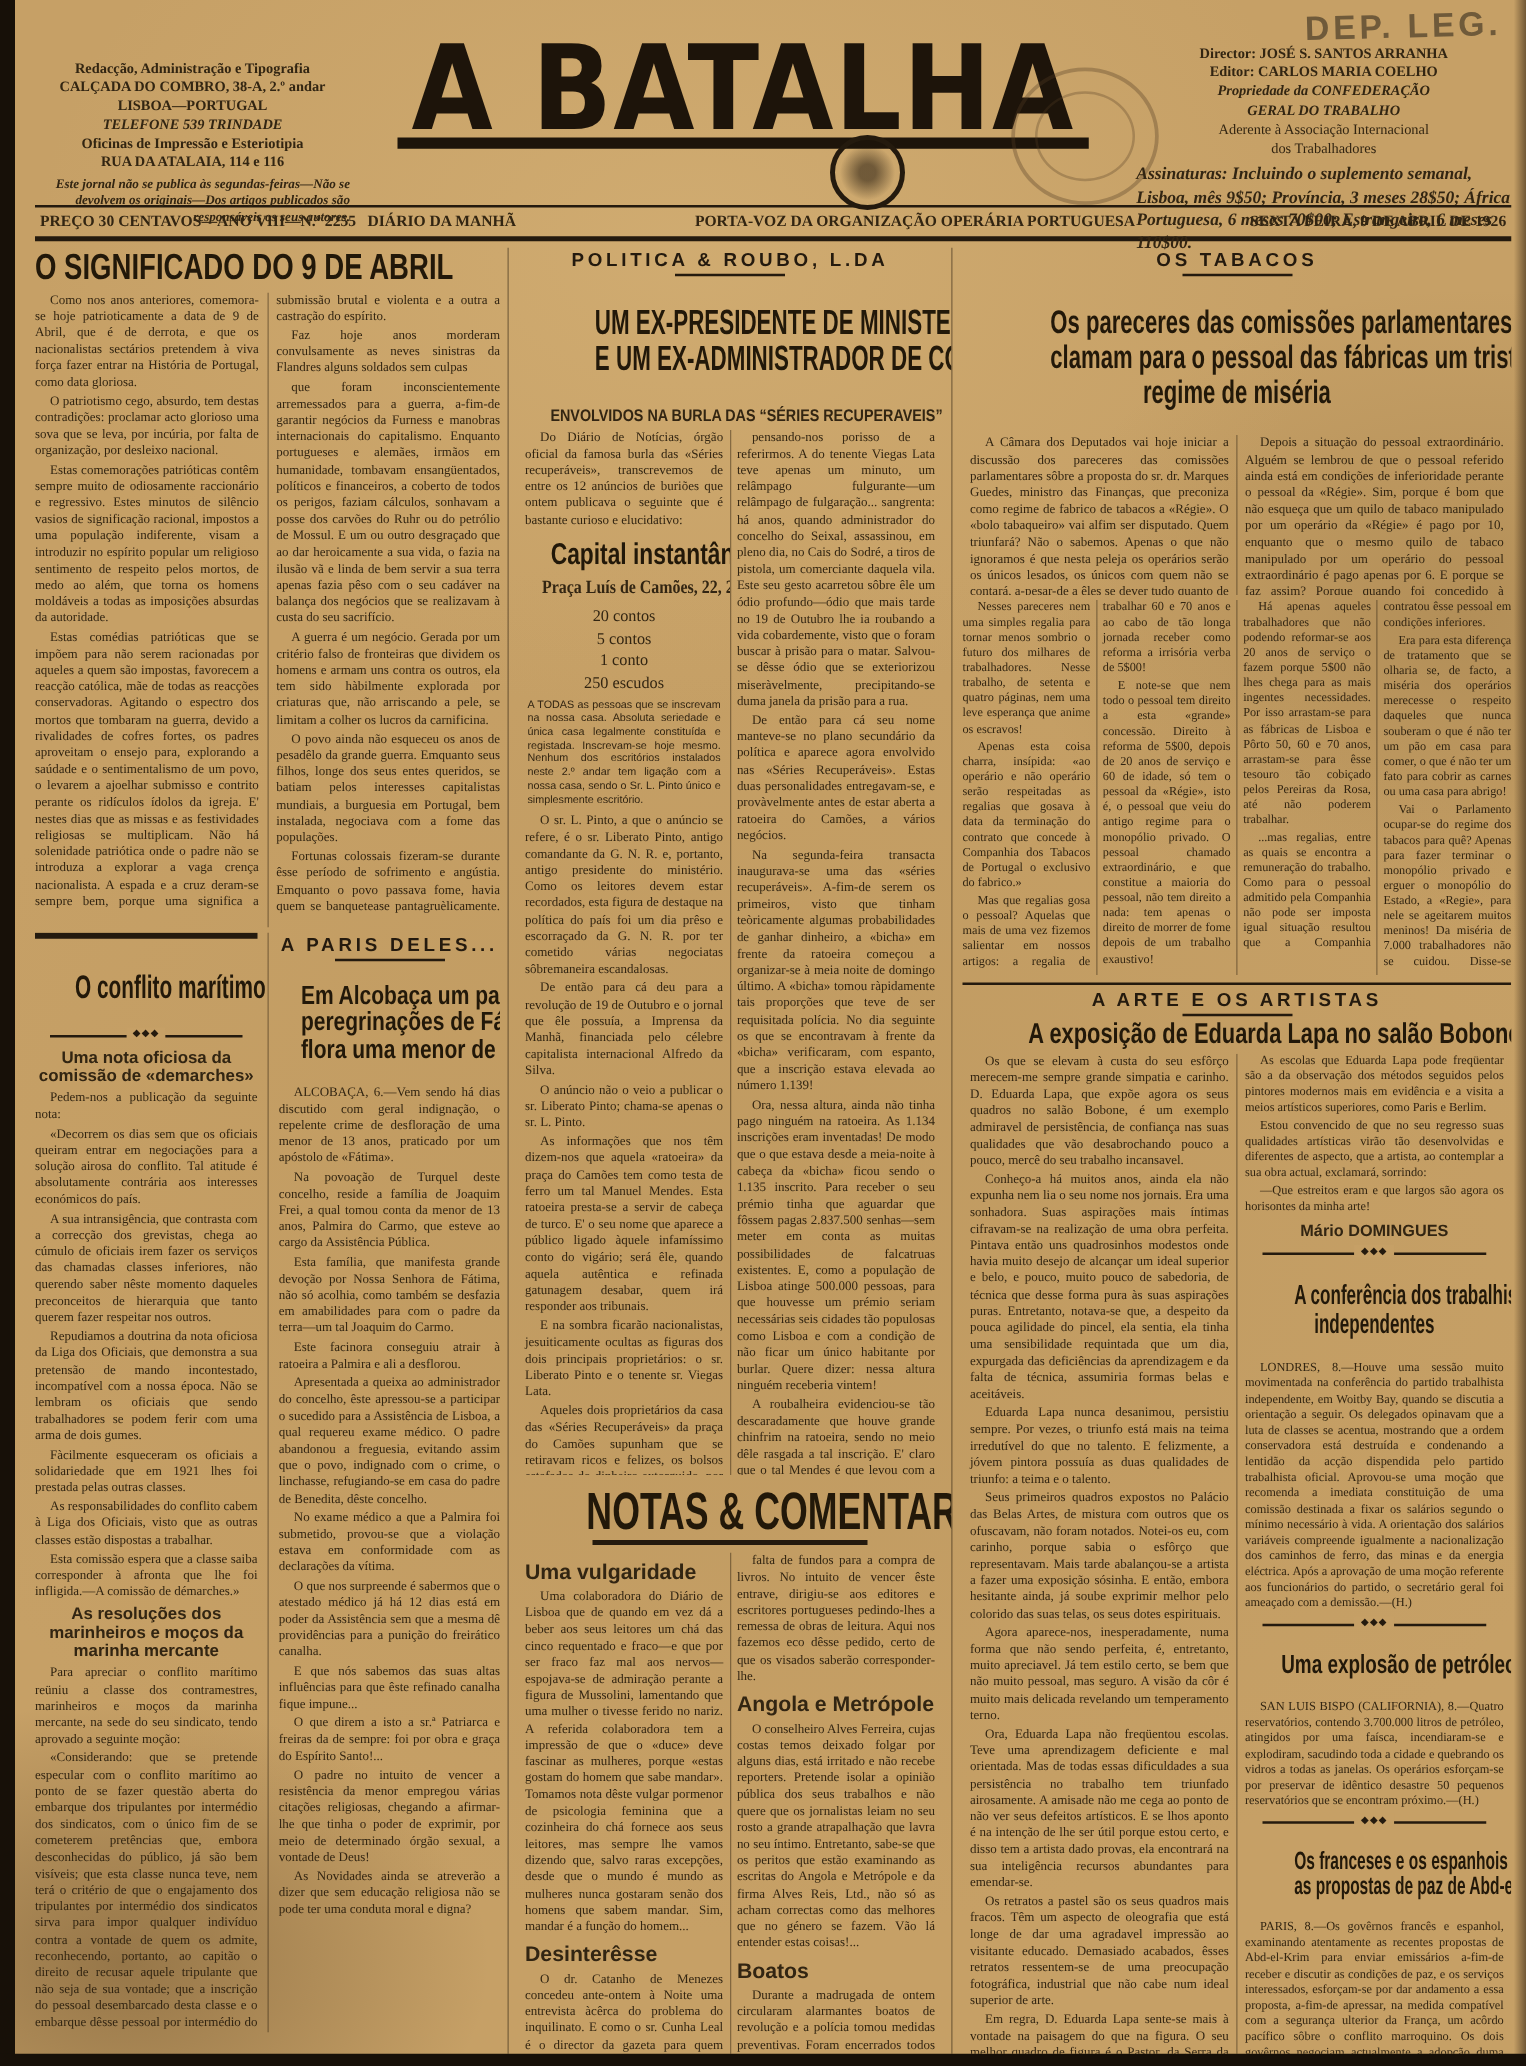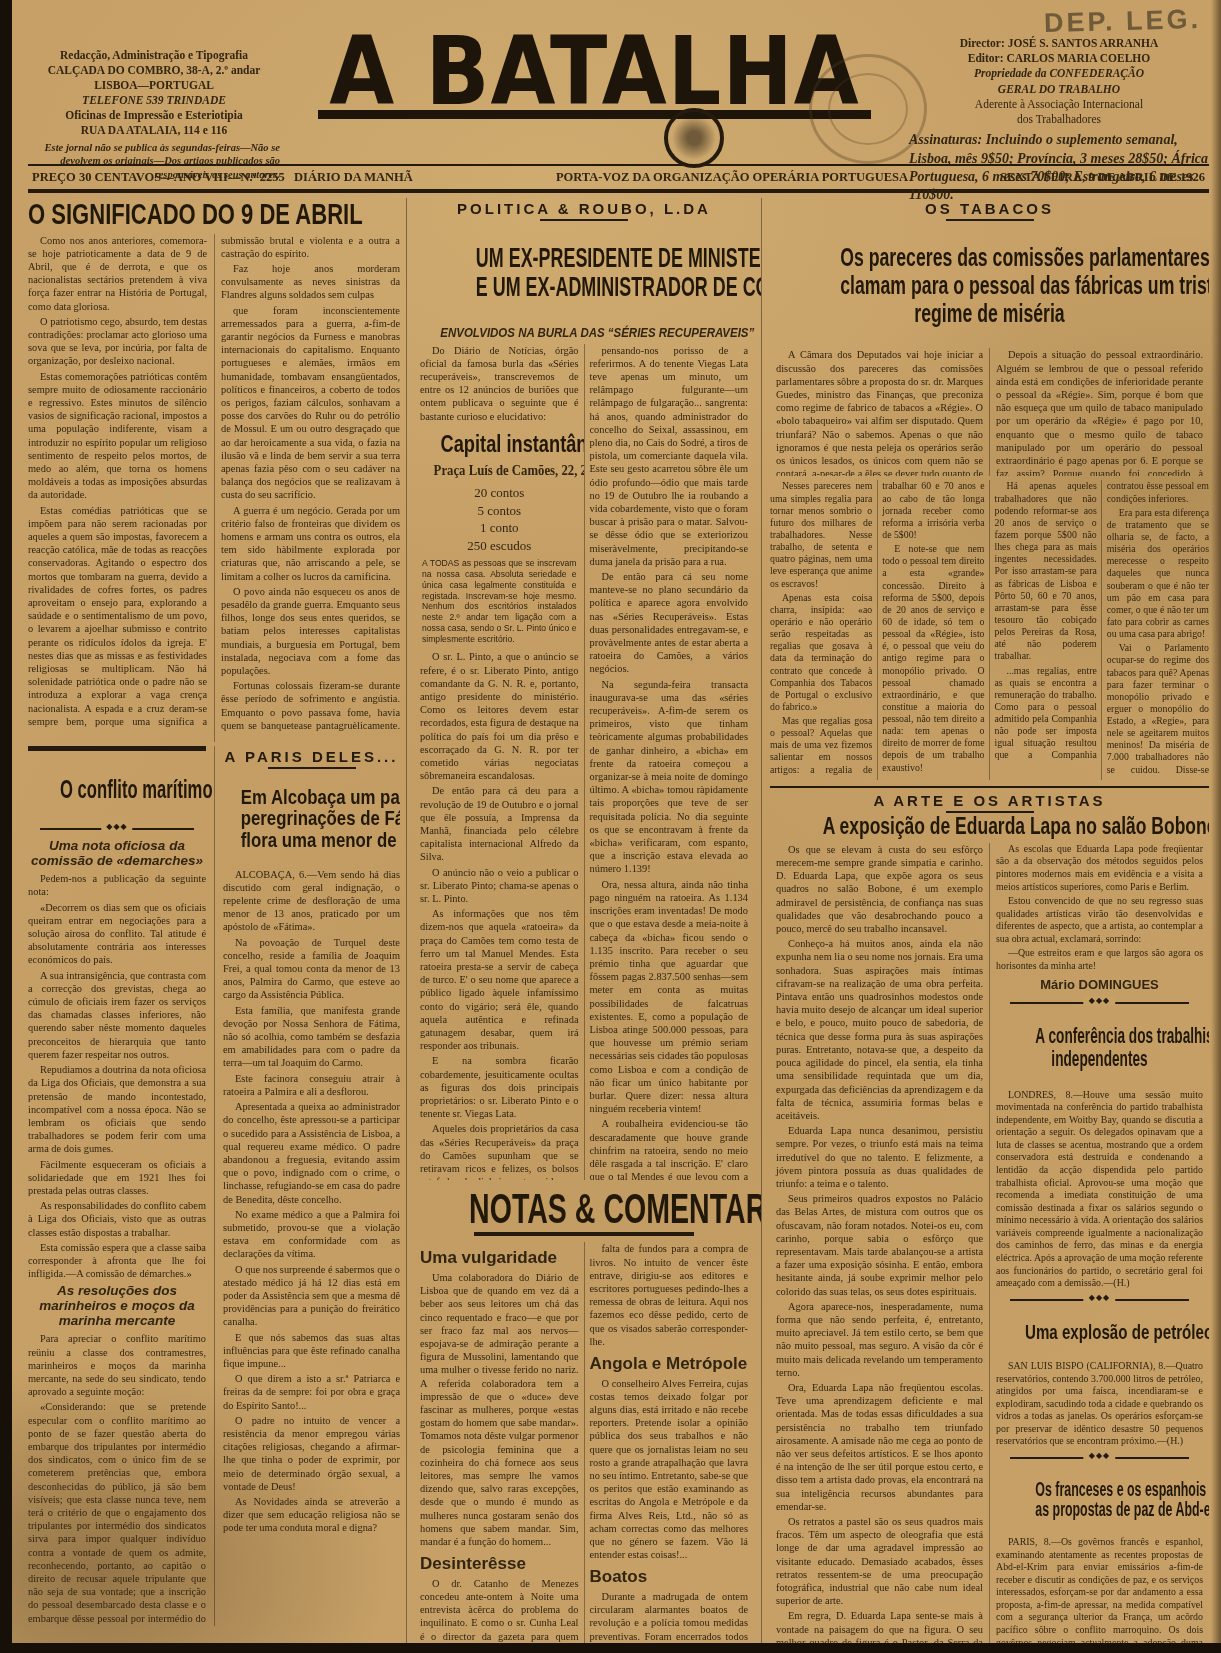--- a/index.html
+++ b/index.html
@@ -59,21 +59,21 @@
   .body{font-size:10.4px;line-height:1.27;text-align:justify;}
   .cond{display:block;white-space:nowrap;transform-origin:50% 50%;}
   .condL{transform-origin:0 50%;} .sx62{transform:scaleX(.62);} .sx64{transform:scaleX(.64);}
   .sx68{transform:scaleX(.68);} .sx72{transform:scaleX(.72);} .sx76{transform:scaleX(.76);}
   .sx80{transform:scaleX(.80);} .sx85{transform:scaleX(.85);}
 
   .kicker{font-family:"Liberation Sans",sans-serif;font-weight:bold;text-align:center;font-size:15px;
     letter-spacing:3px;color:#241a0e;margin:2px 0 1px;}
   .kicker::after{content:"";display:block;width:88px;height:2px;background:#241a0e;margin:2px auto 2px;}
   .headline{font-family:"Liberation Sans",sans-serif;font-weight:bold;color:#221809;text-align:center;line-height:1.02;}
-  .subhead{font-family:"Liberation Sans",sans-serif;font-weight:bold;text-align:center;font-size:13.5px;margin:3px 0 4px;font-style:italic;}
+  .subhead{font-family:"Liberation Sans",sans-serif;font-weight:bold;text-align:center;font-size:13.5px;margin:3px 0 4px;}
   .subhead-sm{font-family:"Liberation Sans",sans-serif;font-weight:bold;font-size:17px;margin:5px 0 2px;}
   .orn{margin:5px auto;width:86%;height:9px;position:relative;}
   .orn::before{content:"";position:absolute;left:0;right:0;top:4px;height:2px;background:#241a0e;}
   .orn::after{content:"◆◆◆";position:absolute;left:50%;top:-2px;transform:translateX(-50%);
     color:#241a0e;font-size:8px;letter-spacing:1px;padding:0 5px;background:#c6a066;}
 
   
   .sig-h1{font-size:29px;margin:2px 0 4px;text-align:left;}
   .twocol{column-count:2;column-gap:14px;column-rule:1px solid rgba(46,33,16,.45);height:508px;overflow:hidden;margin-top:2px;}
   .left-split{display:flex;height:880px;overflow:hidden;margin-top:4px;}
@@ -261,21 +261,21 @@
                   <div>1 conto</div>
                   <div>250 escudos</div>
                 </div>
                 <div class="ad-fine">A TODAS as pessoas que se inscrevam na nossa casa. Absoluta seriedade e única casa legalmente constituída e registada. Inscrevam-se hoje mesmo. Nenhum dos escritórios instalados neste 2.º andar tem ligação com a nossa casa, sendo o Sr. L. Pinto único e simplesmente escritório.</div>
               </div>
               <div>
                   <p>O sr. L. Pinto, a que o anúncio se refere, é o sr. Liberato Pinto, antigo comandante da G. N. R. e, portanto, antigo presidente do ministério. Como os leitores devem estar recordados, esta figura de destaque na política do país foi um dia prêso e escorraçado da G. N. R. por ter cometido várias negociatas sôbremaneira escandalosas.</p>
                   <p>De então para cá deu para a revolução de 19 de Outubro e o jornal que êle possuía, a Imprensa da Manhã, financiada pelo célebre capitalista internacional Alfredo da Silva.</p>
                   <p>O anúncio não o veio a publicar o sr. Liberato Pinto; chama-se apenas o sr. L. Pinto.</p>
                   <p>As informações que nos têm dizem-nos que aquela «ratoeira» da praça do Camões tem como testa de ferro um tal Manuel Mendes. Esta ratoeira presta-se a servir de cabeça de turco. E' o seu nome que aparece a público ligado àquele infamíssimo conto do vigário; será êle, quando aquela autêntica e refinada gatunagem desabar, quem irá responder aos tribunais.</p>
-                  <p>E na sombra ficarão cobardemente, jesuiticamente ocultas as figuras dos dois principais proprietários: o sr. Liberato Pinto e o tenente sr. Viegas Lata.</p>
+                  <p>E na sombra ficarão nacionalistas, jesuiticamente ocultas as figuras dos dois principais proprietários: o sr. Liberato Pinto e o tenente sr. Viegas Lata.</p>
                   <p>Aqueles dois proprietários da casa das «Séries Recuperáveis» da praça do Camões supunham que se retiravam ricos e felizes, os bolsos estafados do dinheiro extorquido, por um processo oblíquo de cadastrados, a muitos milhares de vítimas. Só o tal Manuel Mendes é que ficaria com o odioso.</p>
                 </div>
             </div>
             <div class="bcol">
                 <p>pensando-nos porisso de a referirmos. A do tenente Viegas Lata teve apenas um minuto, um relâmpago fulgurante—um relâmpago de fulgaração... sangrenta: há anos, quando administrador do concelho do Seixal, assassinou, em pleno dia, no Cais do Sodré, a tiros de pistola, um comerciante daquela vila. Este seu gesto acarretou sôbre êle um ódio profundo—ódio que mais tarde no 19 de Outubro lhe ia roubando a vida cobardemente, visto que o foram buscar à prisão para o matar. Salvou-se dêsse ódio que se exteriorizou miseràvelmente, precipitando-se duma janela da prisão para a rua.</p>
                 <p>De então para cá seu nome manteve-se no plano secundário da política e aparece agora envolvido nas «Séries Recuperáveis». Estas duas personalidades entregavam-se, e provàvelmente antes de estar aberta a ratoeira do Camões, a vários negócios.</p>
                 <p>Na segunda-feira transacta inaugurava-se uma das «séries recuperáveis». A-fim-de serem os primeiros, visto que tinham teòricamente algumas probabilidades de ganhar dinheiro, a «bicha» em frente da ratoeira começou a organizar-se à meia noite de domingo último. A «bicha» tomou ràpidamente tais proporções que teve de ser requisitada polícia. No dia seguinte os que se encontravam à frente da «bicha» verificaram, com espanto, que a inscrição estava elevada ao número 1.139!</p>
                 <p>Ora, nessa altura, ainda não tinha pago ninguém na ratoeira. As 1.134 inscrições eram inventadas! De modo que o que estava desde a meia-noite à cabeça da «bicha» ficou sendo o 1.135 inscrito. Para receber o seu prémio tinha que aguardar que fôssem pagas 2.837.500 senhas—sem meter em conta as muitas possibilidades de falcatruas existentes. E, como a população de Lisboa atinge 500.000 pessoas, para que houvesse um prémio seriam necessárias seis cidades tão populosas como Lisboa e com a condição de não ficar um único habitante por burlar. Quere dizer: nessa altura ninguém receberia vintem!</p>
                 <p>A roubalheira evidenciou-se tão descaradamente que houve grande chinfrim na ratoeira, sendo no meio dêle rasgada a tal inscrição. E' claro que o tal Mendes é que levou com a sova de burlão e de gatuno e de vigarista—enquanto, na sombra, as duas personagens de alta craveira social se riam gostosamente de quem se deixara roubar por processos tão conhecidos.</p>
               </div>

